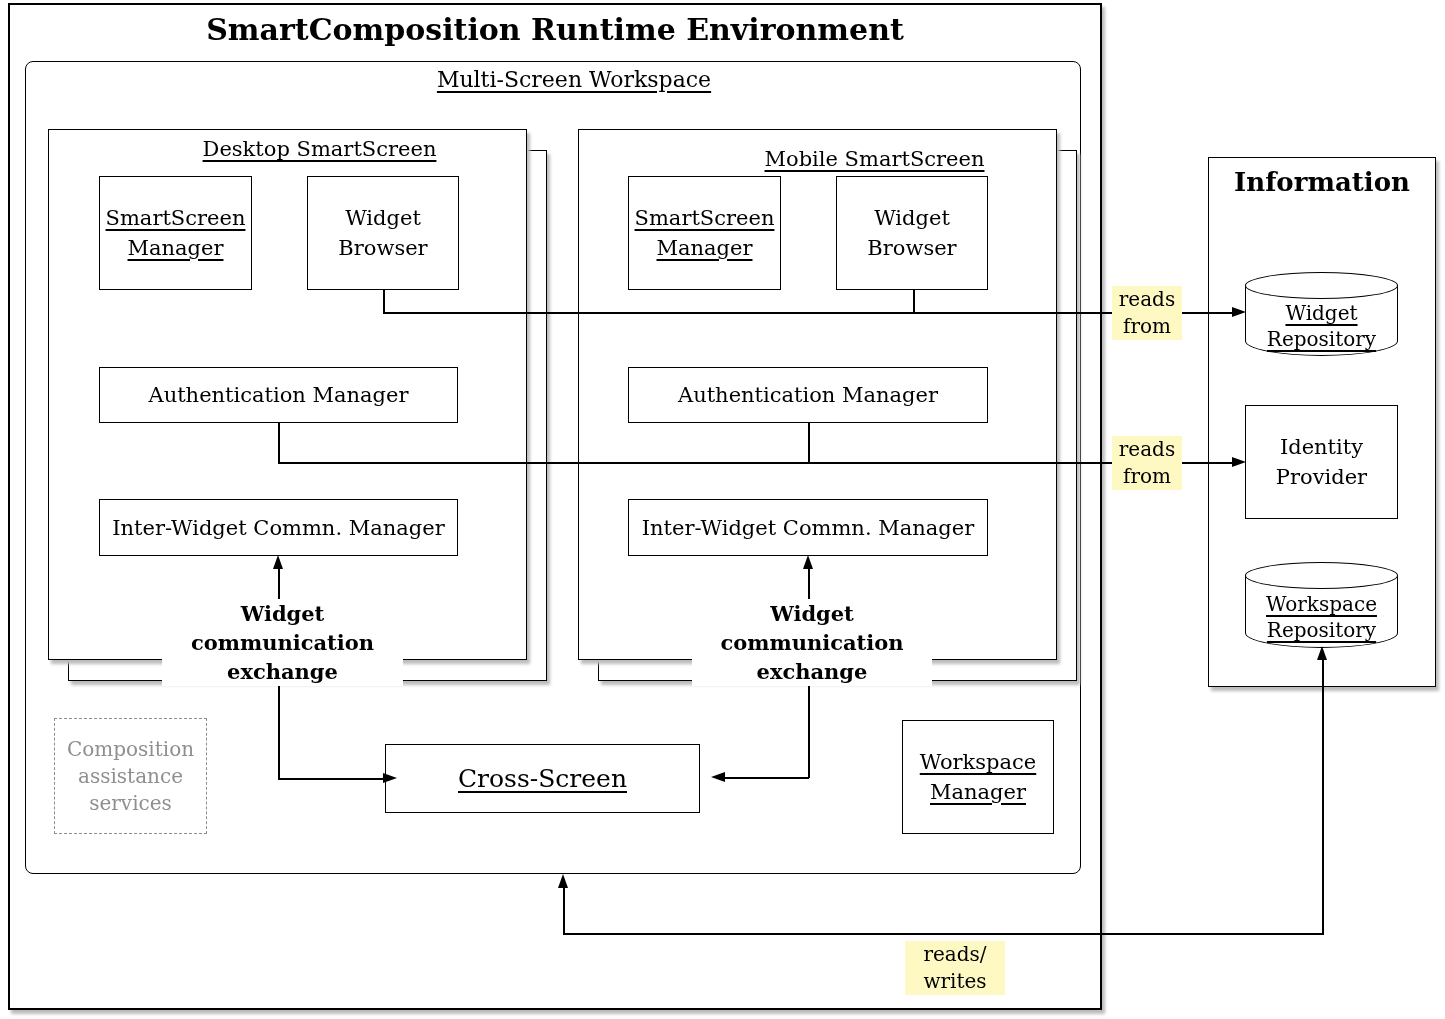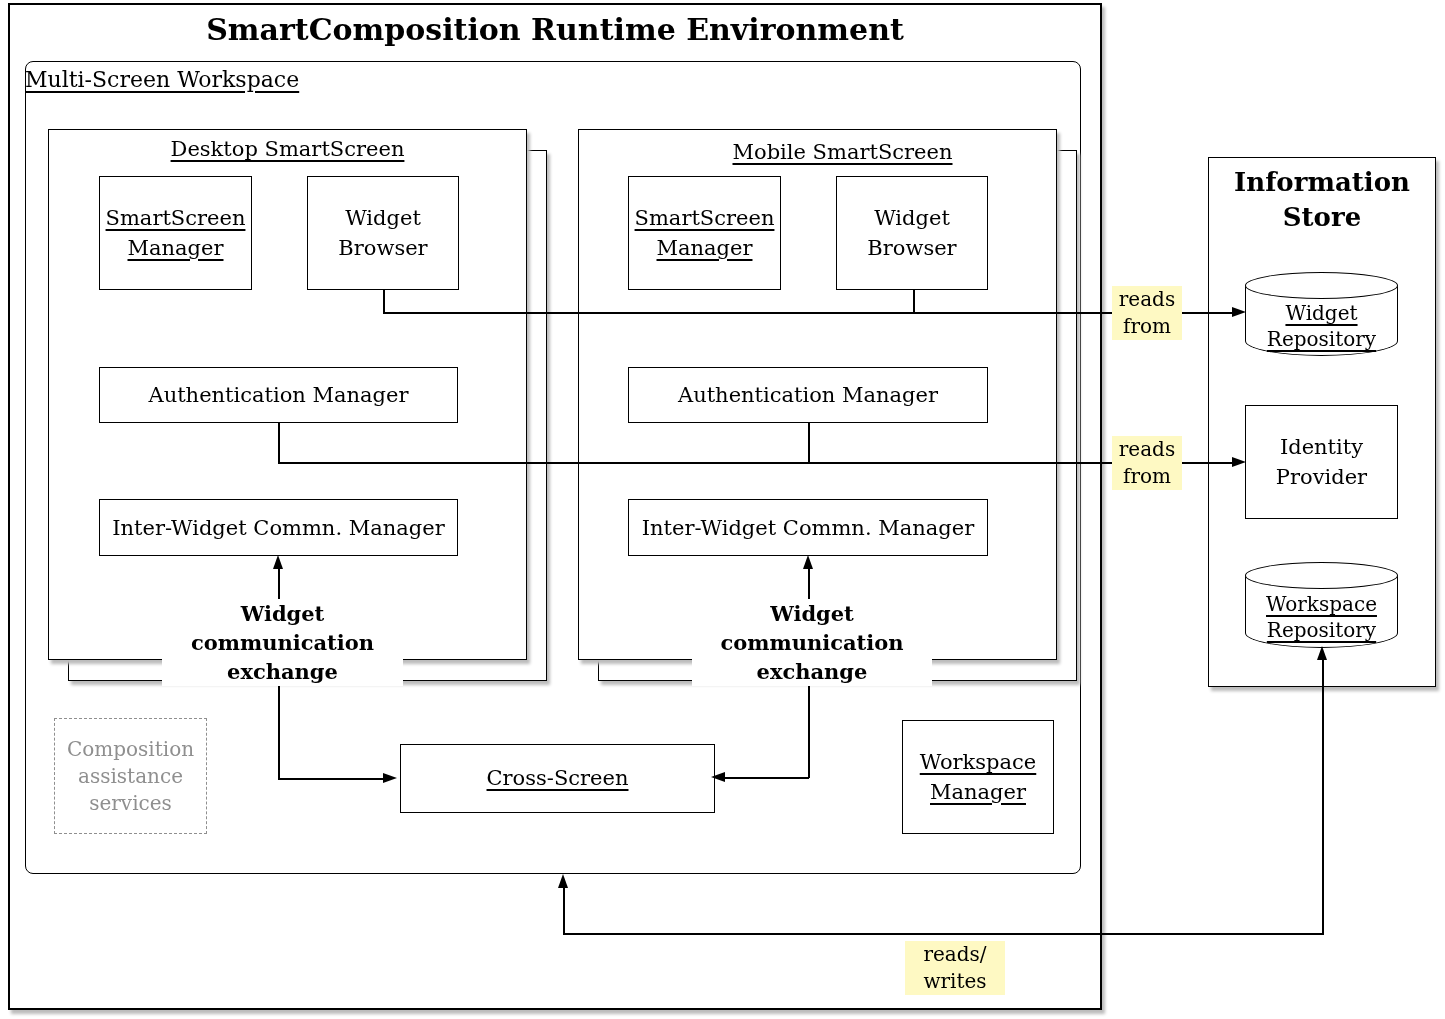--- a/index.html
+++ b/index.html
@@ -24,22 +24,22 @@
   .cyl .cyl-body{position:absolute;left:0;right:0;top:13px;bottom:0;background:#fff;
        border:1.5px solid #000;border-top:none;border-radius:0 0 50% 50% / 0 0 15px 15px;}
   .cyl .cyl-top{position:absolute;left:0;right:0;top:0;height:27px;background:#fff;
        border:1.5px solid #000;border-radius:50%;box-sizing:border-box;}
   .cyl .cyl-text{position:absolute;left:0;right:0;top:26px;bottom:2px;display:flex;flex-direction:column;
        align-items:center;justify-content:center;text-align:center;}
   .dashedbox{position:absolute;border:1.5px dashed #8f8f8f;background:#fff;box-sizing:border-box;
        display:flex;flex-direction:column;align-items:center;justify-content:center;text-align:center;color:#8f8f8f;}
   .title-main{position:absolute;left:8px;width:1094px;top:12px;text-align:center;
        font-size:30px;font-weight:bold;}
-  .title-sub{position:absolute;text-align:left;font-size:22px;}
-  .screen-title{position:absolute;text-align:center;font-size:21px;}
+  .title-sub{position:absolute;text-align:center;font-size:22px;padding-left:21px;}
+  .screen-title{position:absolute;text-align:center;font-size:21px;padding-left:32px;}
   .store-title{position:absolute;left:1208px;width:228px;top:165px;text-align:center;
        font-size:26px;font-weight:bold;line-height:35px;}
 </style>
 </head>
 <body>
 
 <div id="canvas">
 
   <div class="plain shadowed" style="left:8px;top:3px;width:1094px;height:1007px;border:2px solid #000;background:#fff;"></div>
   <div class="title-main">SmartComposition Runtime Environment</div>
@@ -61,57 +61,56 @@
   </div>
   <div class="box t21" style="left:99px;top:367px;width:359px;height:56px;">
     <span>Authentication Manager</span>
   </div>
   <div class="box t21" style="left:99px;top:499px;width:359px;height:57px;">
     <span>Inter-Widget Commn. Manager</span>
   </div>
 
   <div class="plain shadowed" style="left:598px;top:150px;width:479px;height:531px;border:1.5px solid #000;background:#fff;"></div>
   <div class="plain shadowed" style="left:578px;top:129px;width:479px;height:531px;border:1.5px solid #000;background:#fff;"></div>
-  <div class="screen-title u" style="left:578px;width:529px;top:140px;">Mobile SmartScreen</div>
+  <div class="screen-title u" style="left:578px;width:529px;top:147px;">Mobile SmartScreen</div>
 
   <div class="box t21" style="left:628px;top:176px;width:153px;height:114px;">
     <span class="u">SmartScreen</span>
     <span class="u">Manager</span>
   </div>
   <div class="box t21" style="left:836px;top:176px;width:152px;height:114px;">
     <span>Widget</span>
     <span>Browser</span>
   </div>
   <div class="box t21" style="left:628px;top:367px;width:360px;height:56px;">
     <span>Authentication Manager</span>
   </div>
   <div class="box t21" style="left:628px;top:499px;width:360px;height:57px;">
     <span>Inter-Widget Commn. Manager</span>
   </div>
 
-  <div class="box" style="left:400px;top:744px;width:315px;height:69px;font-size:21px;line-height:31px;">
+  <div class="box" style="left:385px;top:744px;width:315px;height:69px;font-size:25px;line-height:31px;">
     <span class="u">Cross-Screen</span>
   </div>
 
   <div class="box t21" style="left:902px;top:720px;width:152px;height:114px;">
     <span class="u">Workspace</span>
     <span class="u">Manager</span>
   </div>
 
   <div class="dashedbox t20" style="left:54px;top:718px;width:153px;height:116px;align-items:center;">
     <span>Composition</span>
     <span>assistance</span>
     <span>services</span>
   </div>
 
 
   <div class="plain shadowed" style="left:1208px;top:157px;width:228px;height:530px;border:1.5px solid #000;background:#fff;"></div>
   <div class="store-title">
     <div>Information</div>
-    <div>Store</div>
   </div>
 
   <div class="cyl" style="left:1245px;top:272px;width:153px;height:84px;">
     <div class="cyl-body"></div>
     <div class="cyl-top"></div>
     <div class="cyl-text t20" style="line-height:26px;">
       <span class="u">Widget</span>
       <span class="u">Repository</span>
     </div>
   </div>

